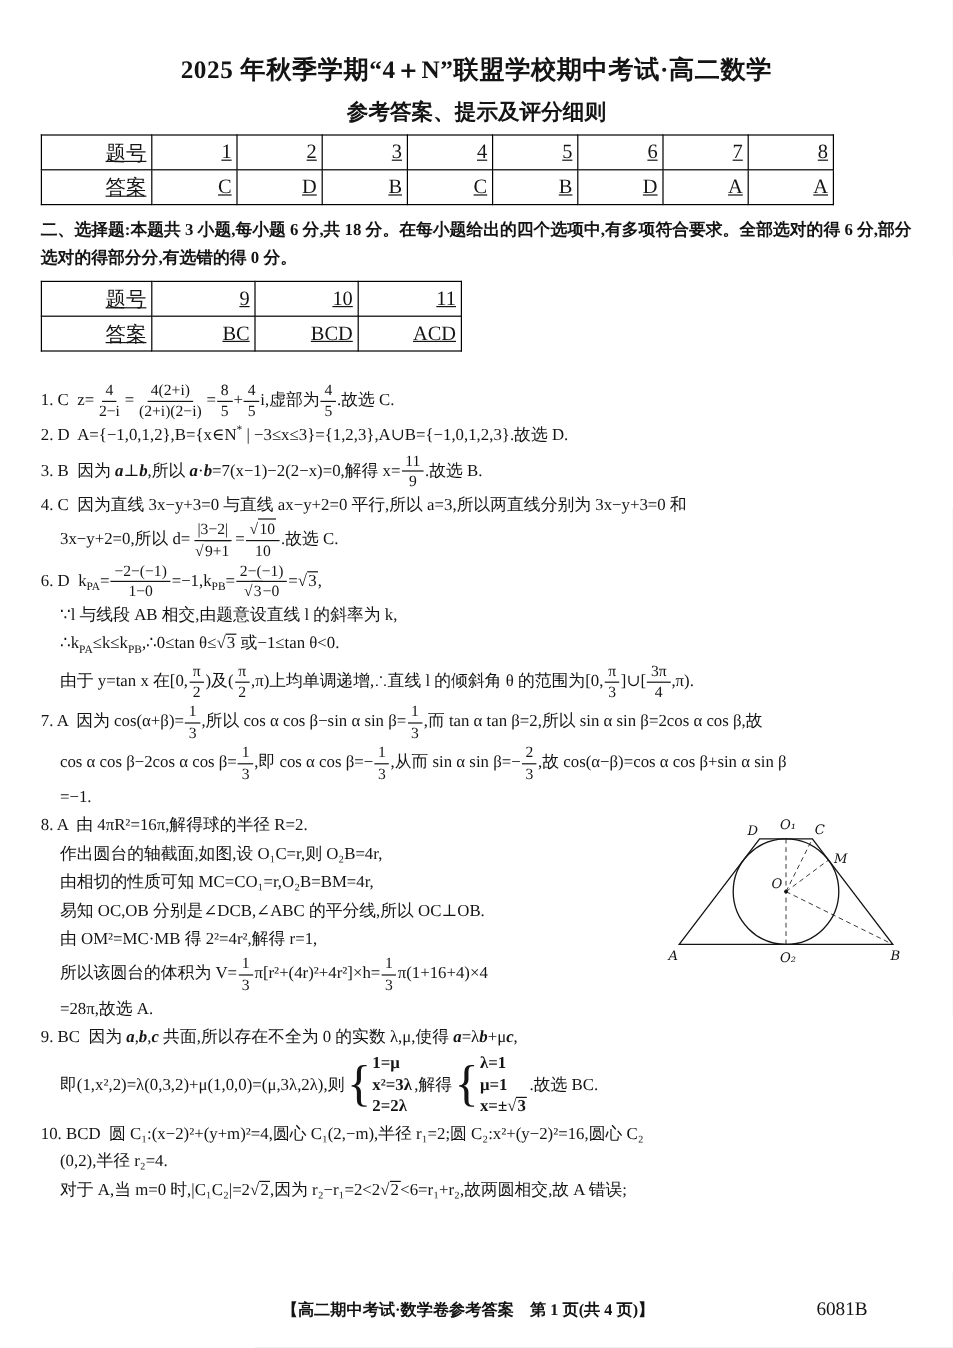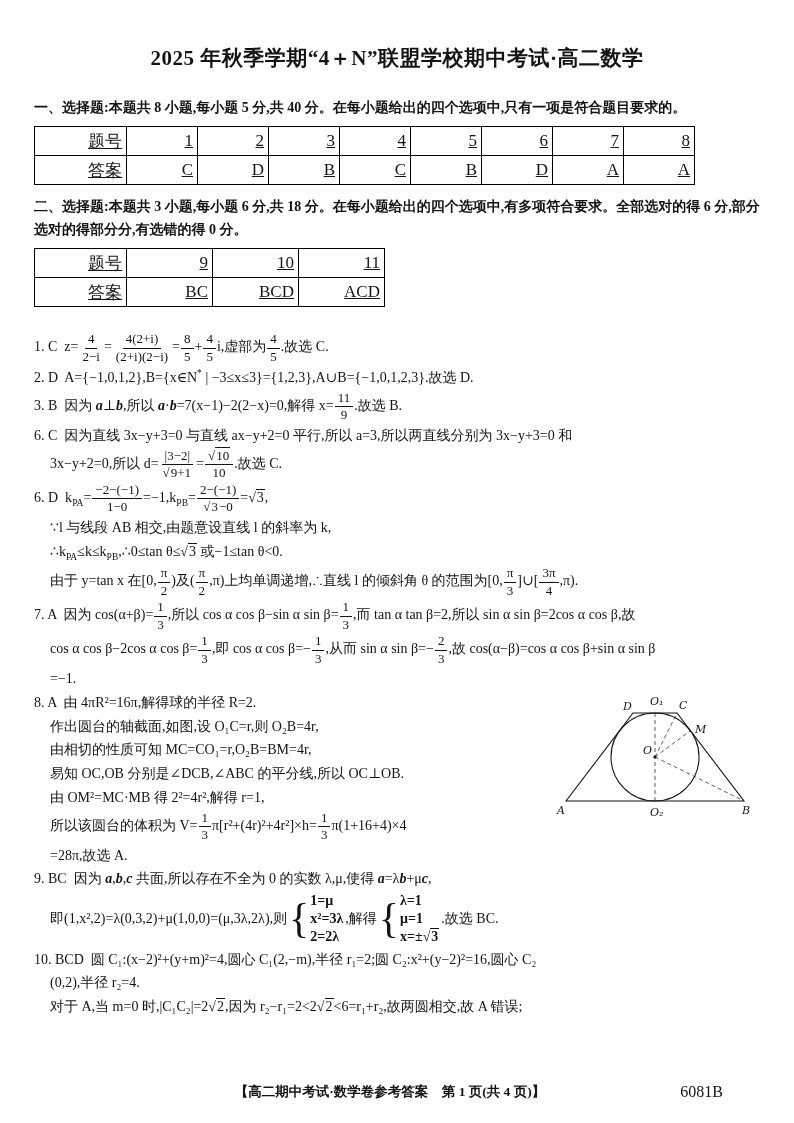--- a/index.html
+++ b/index.html
@@ -37,22 +37,22 @@
   .footer{position:absolute;left:57px;right:71px;bottom:22px;text-align:center;
           font-weight:bold;font-size:13.5px;}
   .footer .code{position:absolute;right:0;top:0;font-weight:normal;font-size:16px;}
 </style>
 </head>
 <body>
 
 <div class="page">
 
   <div class="title">2025 年秋季学期“4＋N”联盟学校期中考试·高二数学</div>
+  <div class="subtitle">参考答案、提示及评分细则</div>
 
-  <p class="sec sec1">一、选择题:本题共 8 小题,每小题 5 分,共 40 分。在每小题给出的四个选项中,只有一项是符合题目要求的。</p>
   <table id="t1">
       <tbody id="t1-body">
         <tr>
           <td class="rowhead">题号</td>
           <td>1</td>
           <td>2</td>
           <td>3</td>
           <td>4</td>
           <td>5</td>
           <td>6</td>
@@ -88,21 +88,21 @@
           <td>BCD</td>
           <td>ACD</td>
         </tr>
       </tbody>
     </table>
 
   <div id="solutions">
       <div class="sline">1. C  z=<span class="frac"><span class="fnum">4</span><span class="fden">2−i</span></span>=<span class="frac"><span class="fnum">4(2+i)</span><span class="fden">(2+i)(2−i)</span></span>=<span class="frac"><span class="fnum">8</span><span class="fden">5</span></span>+<span class="frac"><span class="fnum">4</span><span class="fden">5</span></span>i,虚部为<span class="frac"><span class="fnum">4</span><span class="fden">5</span></span>.故选 C.</div>
       <div class="sline">2. D  A={−1,0,1,2},B={x∈N<sup>*</sup> | −3≤x≤3}={1,2,3},A∪B={−1,0,1,2,3}.故选 D.</div>
       <div class="sline">3. B  因为 <span class="vec">a</span>⊥<span class="vec">b</span>,所以 <span class="vec">a</span>·<span class="vec">b</span>=7(x−1)−2(2−x)=0,解得 x=<span class="frac"><span class="fnum">11</span><span class="fden">9</span></span>.故选 B.</div>
-      <div class="sline">6. C  因为直线 3x−y+3=0 与直线 ax−y+2=0 平行,所以 a=3,所以两直线分别为 3x−y+3=0 和</div>
+      <div class="sline">4. C  因为直线 3x−y+3=0 与直线 ax−y+2=0 平行,所以 a=3,所以两直线分别为 3x−y+3=0 和</div>
       <div class="sline ind">3x−y+2=0,所以 d=<span class="frac"><span class="fnum">|3−2|</span><span class="fden"><span class="sqrt">√<span class="vinc">9+1</span></span></span></span>=<span class="frac"><span class="fnum"><span class="sqrt">√<span class="vinc">10</span></span></span><span class="fden">10</span></span>.故选 C.</div>
       <div class="sline">6. D  k<sub>PA</sub>=<span class="frac"><span class="fnum">−2−(−1)</span><span class="fden">1−0</span></span>=−1,k<sub>PB</sub>=<span class="frac"><span class="fnum">2−(−1)</span><span class="fden"><span class="sqrt">√<span class="vinc">3</span></span>−0</span></span>=<span class="sqrt">√<span class="vinc">3</span></span>,</div>
       <div class="sline ind">∵l 与线段 AB 相交,由题意设直线 l 的斜率为 k,</div>
       <div class="sline ind">∴k<sub>PA</sub>≤k≤k<sub>PB</sub>,∴0≤tan θ≤<span class="sqrt">√<span class="vinc">3</span></span> 或−1≤tan θ&lt;0.</div>
       <div class="sline ind">由于 y=tan x 在[0,<span class="frac"><span class="fnum">π</span><span class="fden">2</span></span>)及(<span class="frac"><span class="fnum">π</span><span class="fden">2</span></span>,π)上均单调递增,∴直线 l 的倾斜角 θ 的范围为[0,<span class="frac"><span class="fnum">π</span><span class="fden">3</span></span>]∪[<span class="frac"><span class="fnum">3π</span><span class="fden">4</span></span>,π).</div>
       <div class="sline">7. A  因为 cos(α+β)=<span class="frac"><span class="fnum">1</span><span class="fden">3</span></span>,所以 cos α cos β−sin α sin β=<span class="frac"><span class="fnum">1</span><span class="fden">3</span></span>,而 tan α tan β=2,所以 sin α sin β=2cos α cos β,故</div>
       <div class="sline ind">cos α cos β−2cos α cos β=<span class="frac"><span class="fnum">1</span><span class="fden">3</span></span>,即 cos α cos β=−<span class="frac"><span class="fnum">1</span><span class="fden">3</span></span>,从而 sin α sin β=−<span class="frac"><span class="fnum">2</span><span class="fden">3</span></span>,故 cos(α−β)=cos α cos β+sin α sin β</div>
       <div class="sline ind">=−1.</div>
       <div id="fig8" class="figure" style="display: block;">
     <svg width="205" height="130" viewBox="0 0 205 130">

